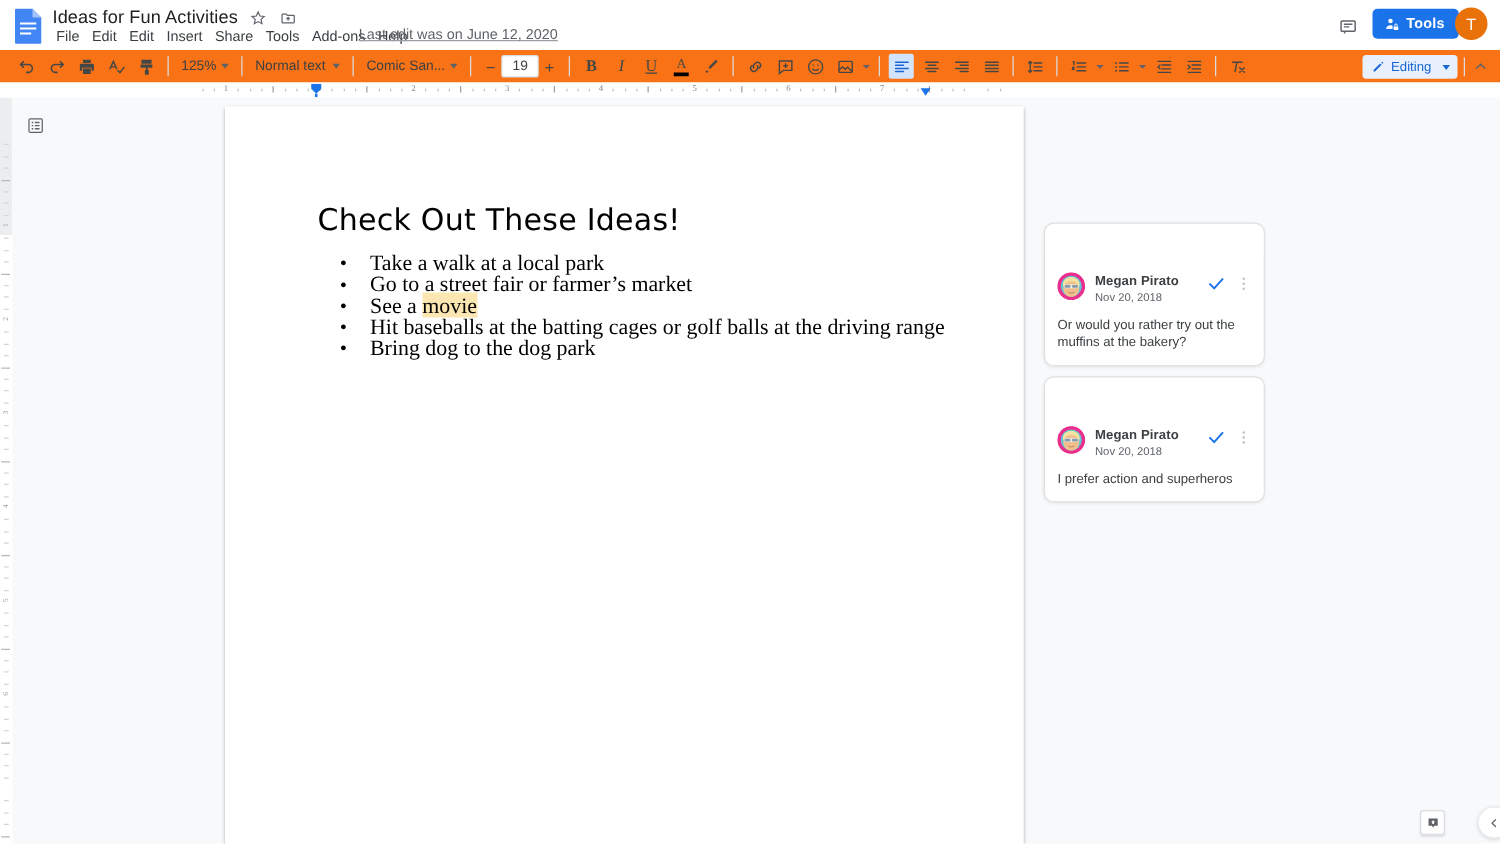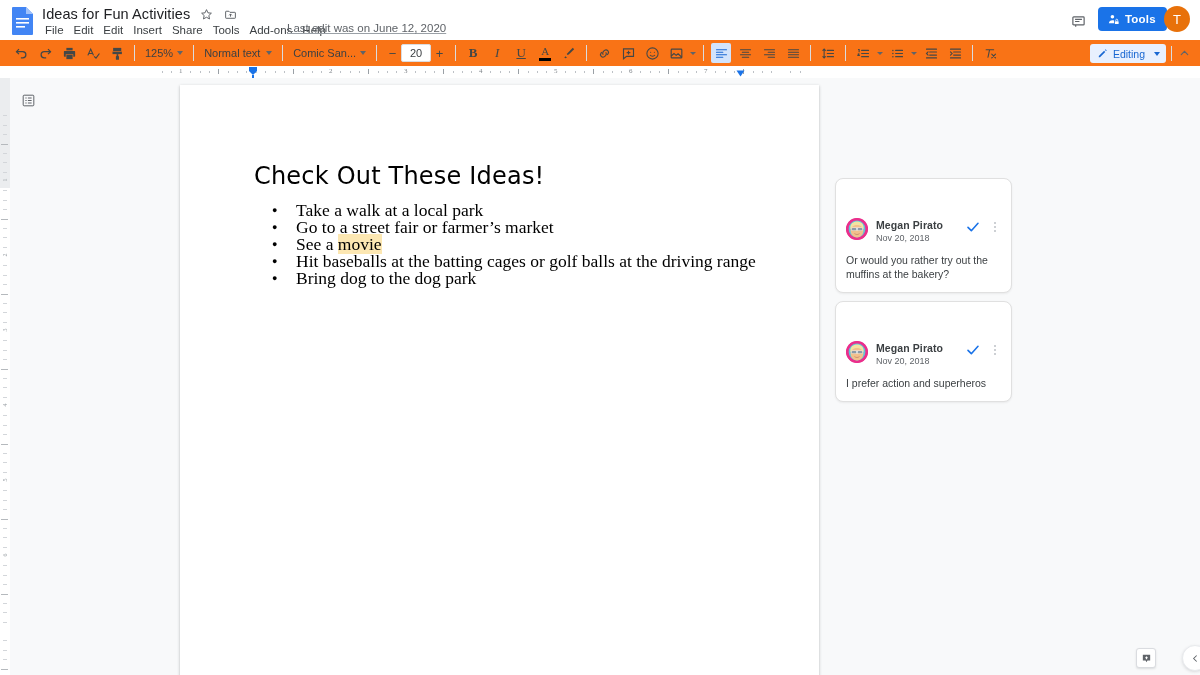--- a/index.html
+++ b/index.html
@@ -297,21 +297,21 @@
 
     <div class="tdrop">
       <span class="fontv">Comic San...</span>
       <span class="caret"></span>
     </div>
 
     <div class="tsep"></div>
 
     <div class="fsz">
       <div class="fsz-btn">−</div>
-      <div class="fsz-val">20</div>
+      <div class="fsz-val">19</div>
       <div class="fsz-btn">+</div>
     </div>
 
     <div class="tsep"></div>
 
     <div class="tbtn">
       <span style="font-family:'Liberation Serif',serif;font-weight:bold;font-size:13px;">B</span>
     </div>
     <div class="tbtn">
       <span style="font-family:'Liberation Serif',serif;font-style:italic;font-size:13px;">I</span>

